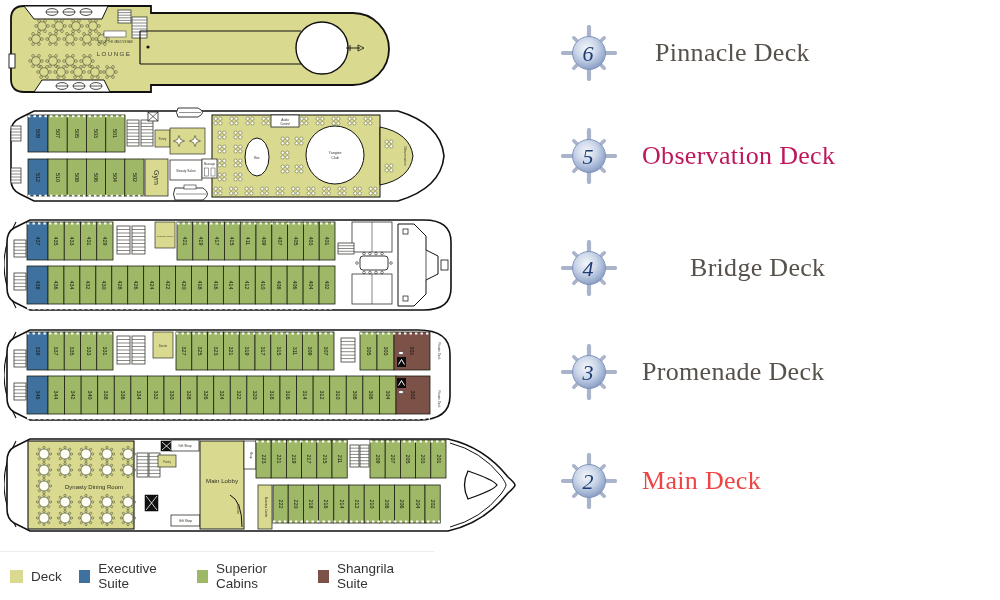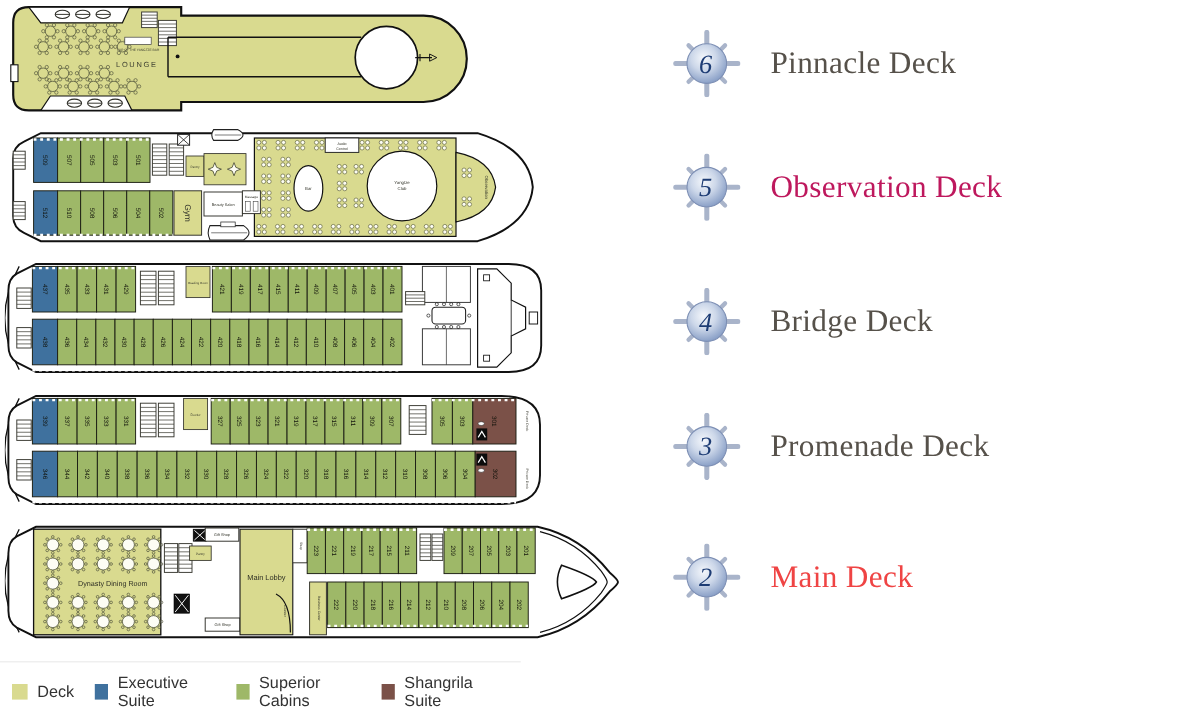--- a/index.html
+++ b/index.html
@@ -981,21 +981,21 @@
           <line x1="6.3639610306789285" y1="6.363961030678928" x2="15.202795795510772" y2="15.20279579551077" stroke="#a9b4ca" stroke-width="3.6" stroke-linecap="round"></line>
           <line x1="5.51091059616309e-16" y1="9" x2="1.592040838891559e-15" y2="26" stroke="#a9b4ca" stroke-width="4.2" stroke-linecap="round"></line>
           <line x1="-6.363961030678928" y1="6.3639610306789285" x2="-15.20279579551077" y2="15.202795795510772" stroke="#a9b4ca" stroke-width="3.6" stroke-linecap="round"></line>
           <line x1="-9" y1="1.102182119232618e-15" x2="-26" y2="3.184081677783118e-15" stroke="#a9b4ca" stroke-width="4.2" stroke-linecap="round"></line>
           <line x1="-6.363961030678929" y1="-6.363961030678928" x2="-15.202795795510776" y2="-15.20279579551077" stroke="#a9b4ca" stroke-width="3.6" stroke-linecap="round"></line>
           <line x1="-1.6532731788489267e-15" y1="-9" x2="-4.776122516674677e-15" y2="-26" stroke="#a9b4ca" stroke-width="4.2" stroke-linecap="round"></line>
           <line x1="6.363961030678926" y1="-6.363961030678929" x2="15.202795795510768" y2="-15.202795795510776" stroke="#a9b4ca" stroke-width="3.6" stroke-linecap="round"></line>
           <circle cx="0" cy="0" r="16.5" fill="url(#bgrad)" stroke="#7d8fb4" stroke-width="0.9"></circle>
           <text x="-1" y="7.5" font-size="22" text-anchor="middle" fill="#1d3c74" font-family="&quot;Liberation Serif&quot;,serif" font-style="italic">6</text>
         </svg>
-        <span class="deck-label" style="color: rgb(86, 81, 74);">Pinnacle Deck</span>
+        <span class="deck-label" style="color: rgb(86, 81, 74); margin-left: 13px;">Pinnacle Deck</span>
       </div>
       <div class="deck-row" style="top: 128px;">
         <svg width="56" height="56" viewBox="-28 -28 56 56" class="deck-badge">
           <line x1="9" y1="0" x2="26" y2="0" stroke="#a9b4ca" stroke-width="4.2" stroke-linecap="round"></line>
           <line x1="6.3639610306789285" y1="6.363961030678928" x2="15.202795795510772" y2="15.20279579551077" stroke="#a9b4ca" stroke-width="3.6" stroke-linecap="round"></line>
           <line x1="5.51091059616309e-16" y1="9" x2="1.592040838891559e-15" y2="26" stroke="#a9b4ca" stroke-width="4.2" stroke-linecap="round"></line>
           <line x1="-6.363961030678928" y1="6.3639610306789285" x2="-15.20279579551077" y2="15.202795795510772" stroke="#a9b4ca" stroke-width="3.6" stroke-linecap="round"></line>
           <line x1="-9" y1="1.102182119232618e-15" x2="-26" y2="3.184081677783118e-15" stroke="#a9b4ca" stroke-width="4.2" stroke-linecap="round"></line>
           <line x1="-6.363961030678929" y1="-6.363961030678928" x2="-15.202795795510776" y2="-15.20279579551077" stroke="#a9b4ca" stroke-width="3.6" stroke-linecap="round"></line>
           <line x1="-1.6532731788489267e-15" y1="-9" x2="-4.776122516674677e-15" y2="-26" stroke="#a9b4ca" stroke-width="4.2" stroke-linecap="round"></line>
@@ -1011,21 +1011,21 @@
           <line x1="6.3639610306789285" y1="6.363961030678928" x2="15.202795795510772" y2="15.20279579551077" stroke="#a9b4ca" stroke-width="3.6" stroke-linecap="round"></line>
           <line x1="5.51091059616309e-16" y1="9" x2="1.592040838891559e-15" y2="26" stroke="#a9b4ca" stroke-width="4.2" stroke-linecap="round"></line>
           <line x1="-6.363961030678928" y1="6.3639610306789285" x2="-15.20279579551077" y2="15.202795795510772" stroke="#a9b4ca" stroke-width="3.6" stroke-linecap="round"></line>
           <line x1="-9" y1="1.102182119232618e-15" x2="-26" y2="3.184081677783118e-15" stroke="#a9b4ca" stroke-width="4.2" stroke-linecap="round"></line>
           <line x1="-6.363961030678929" y1="-6.363961030678928" x2="-15.202795795510776" y2="-15.20279579551077" stroke="#a9b4ca" stroke-width="3.6" stroke-linecap="round"></line>
           <line x1="-1.6532731788489267e-15" y1="-9" x2="-4.776122516674677e-15" y2="-26" stroke="#a9b4ca" stroke-width="4.2" stroke-linecap="round"></line>
           <line x1="6.363961030678926" y1="-6.363961030678929" x2="15.202795795510768" y2="-15.202795795510776" stroke="#a9b4ca" stroke-width="3.6" stroke-linecap="round"></line>
           <circle cx="0" cy="0" r="16.5" fill="url(#bgrad)" stroke="#7d8fb4" stroke-width="0.9"></circle>
           <text x="-1" y="7.5" font-size="22" text-anchor="middle" fill="#1d3c74" font-family="&quot;Liberation Serif&quot;,serif" font-style="italic">4</text>
         </svg>
-        <span class="deck-label" style="color: rgb(86, 81, 74);">Bridge Deck</span>
+        <span class="deck-label" style="color: rgb(86, 81, 74); margin-left: 48px;">Bridge Deck</span>
       </div>
       <div class="deck-row" style="top: 344px;">
         <svg width="56" height="56" viewBox="-28 -28 56 56" class="deck-badge">
           <line x1="9" y1="0" x2="26" y2="0" stroke="#a9b4ca" stroke-width="4.2" stroke-linecap="round"></line>
           <line x1="6.3639610306789285" y1="6.363961030678928" x2="15.202795795510772" y2="15.20279579551077" stroke="#a9b4ca" stroke-width="3.6" stroke-linecap="round"></line>
           <line x1="5.51091059616309e-16" y1="9" x2="1.592040838891559e-15" y2="26" stroke="#a9b4ca" stroke-width="4.2" stroke-linecap="round"></line>
           <line x1="-6.363961030678928" y1="6.3639610306789285" x2="-15.20279579551077" y2="15.202795795510772" stroke="#a9b4ca" stroke-width="3.6" stroke-linecap="round"></line>
           <line x1="-9" y1="1.102182119232618e-15" x2="-26" y2="3.184081677783118e-15" stroke="#a9b4ca" stroke-width="4.2" stroke-linecap="round"></line>
           <line x1="-6.363961030678929" y1="-6.363961030678928" x2="-15.202795795510776" y2="-15.20279579551077" stroke="#a9b4ca" stroke-width="3.6" stroke-linecap="round"></line>
           <line x1="-1.6532731788489267e-15" y1="-9" x2="-4.776122516674677e-15" y2="-26" stroke="#a9b4ca" stroke-width="4.2" stroke-linecap="round"></line>

